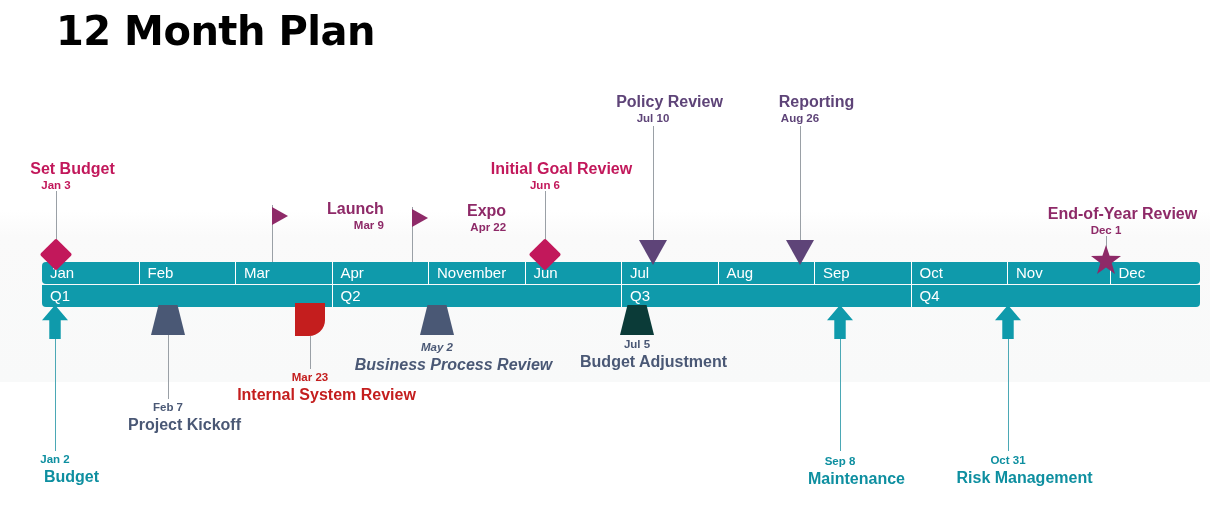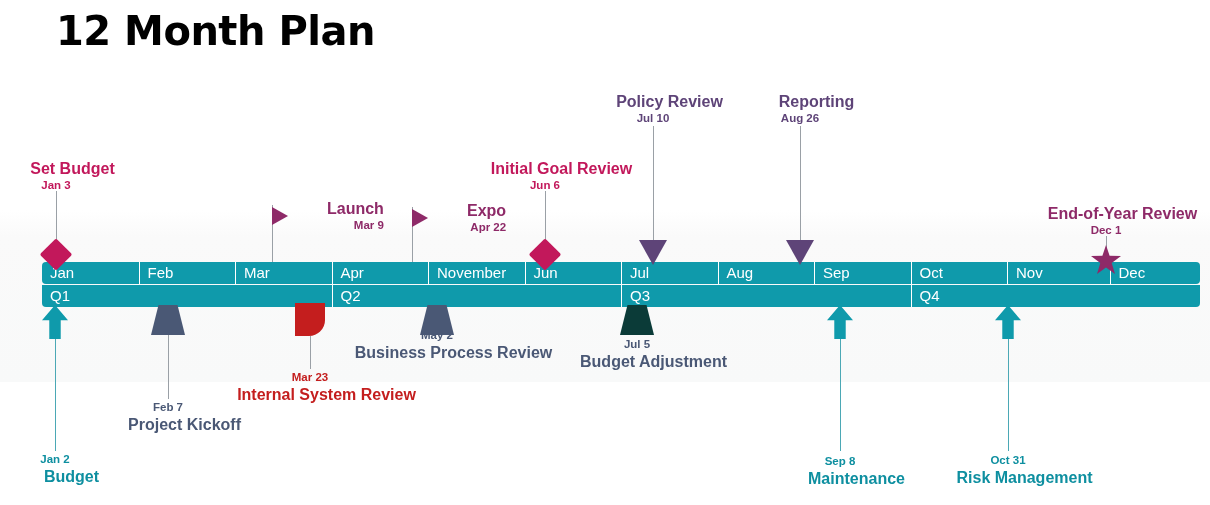--- a/index.html
+++ b/index.html
@@ -258,21 +258,21 @@
       <div class="ms" style="left: 310px;">
         <div class="mk mk-leaf" style="background: rgb(196, 30, 30); top: 303px;"></div>
         <div class="stem" style="top: 336px; height: 33px; background: rgb(154, 160, 166);"></div>
         <div class="lbl" style="top: 370px; color: rgb(196, 30, 30);">
           <span class="date">Mar 23</span>
           <span class="name">Internal System Review</span>
         </div>
       </div>
       <div class="ms" style="left: 437px;">
         <div class="mk mk-trap" style="background: rgb(74, 88, 117); top: 305px;"></div>
-        <div class="lbl" style="top: 328px; color: rgb(74, 88, 117);">
+        <div class="lbl" style="top: 340px; color: rgb(74, 88, 117); font-style: italic;">
           <span class="date">May 2</span>
           <span class="name">Business Process Review</span>
         </div>
       </div>
       <div class="ms" style="left: 637px;">
         <div class="mk mk-trap" style="background: rgb(11, 59, 56); top: 305px;"></div>
         <div class="lbl" style="top: 337px; color: rgb(74, 88, 117);">
           <span class="date">Jul 5</span>
           <span class="name">Budget Adjustment</span>
         </div>

